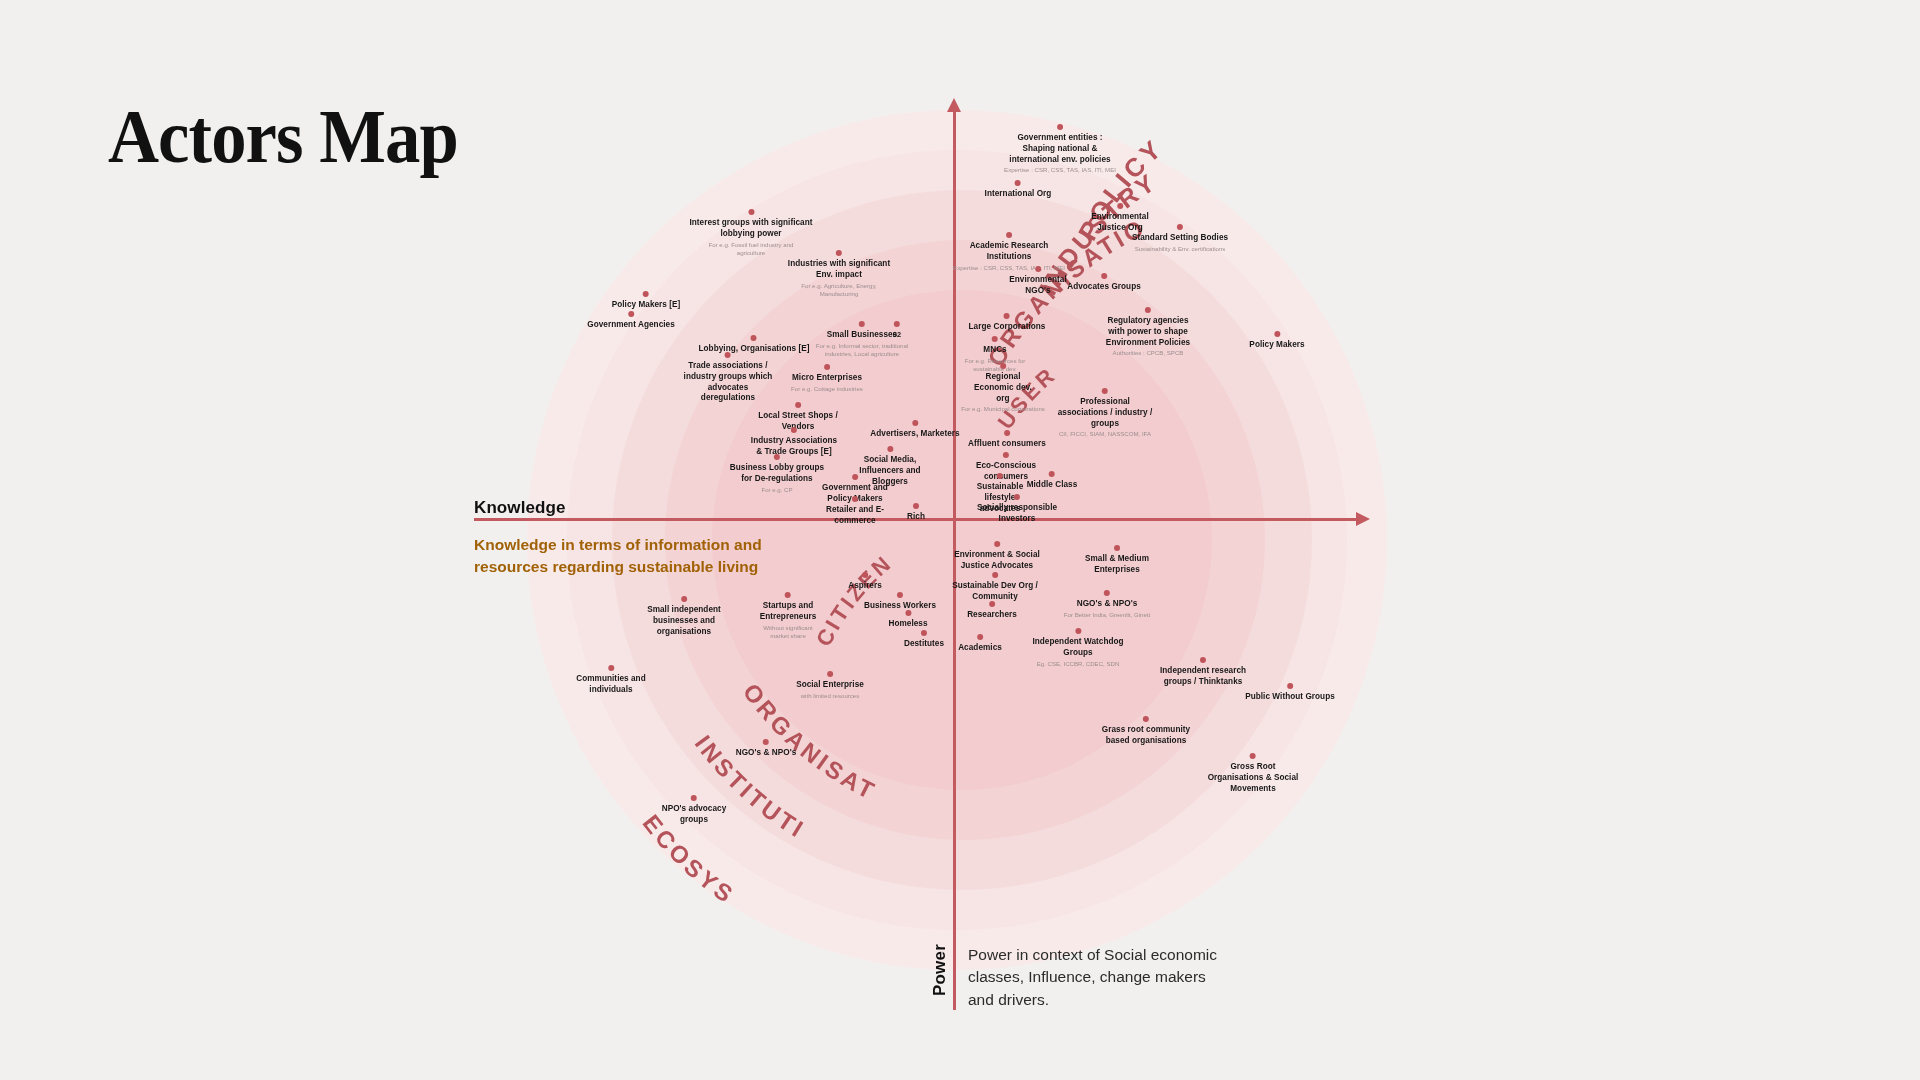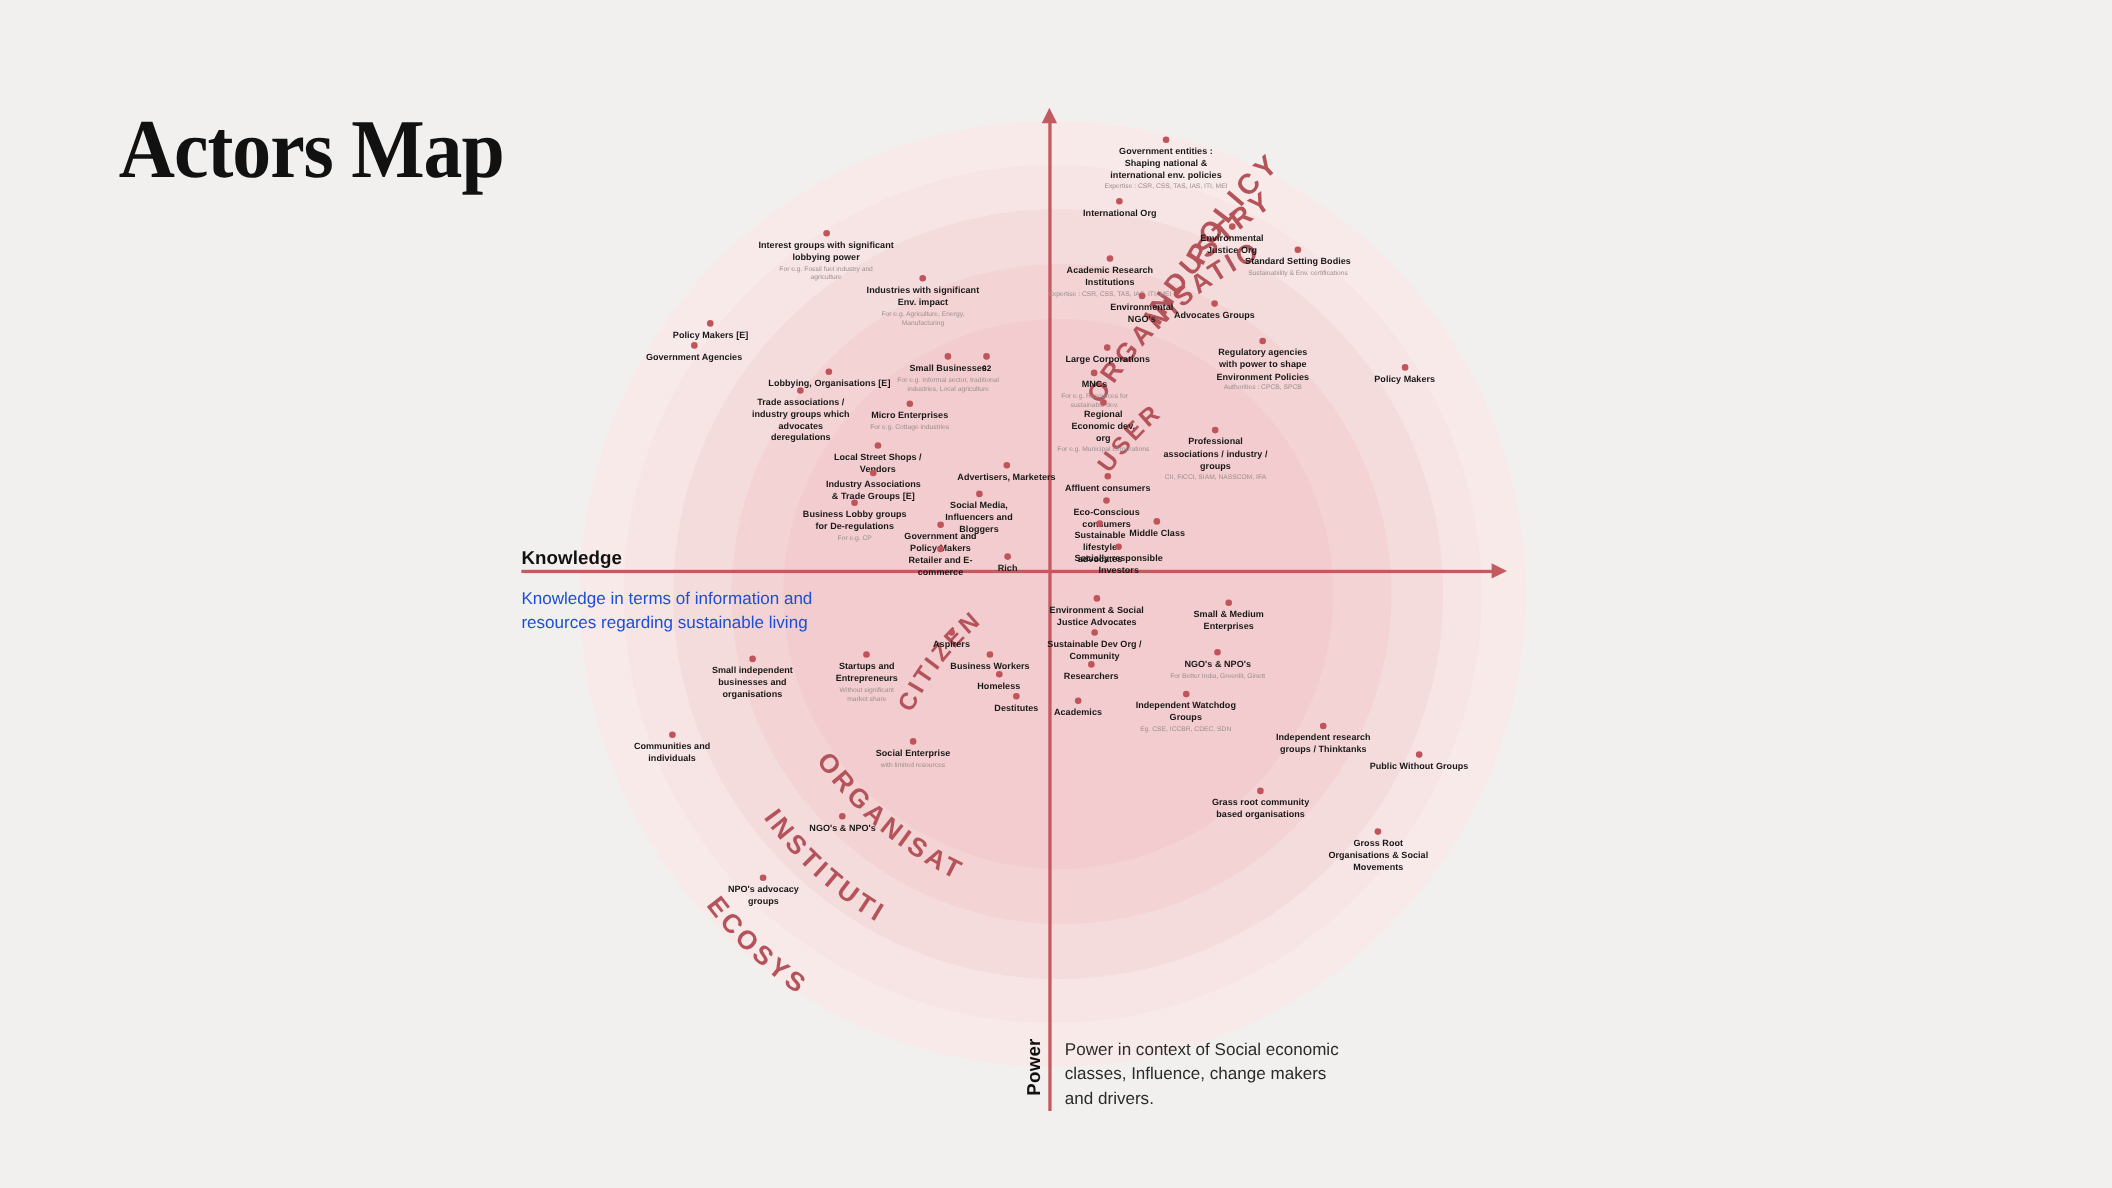--- a/index.html
+++ b/index.html
@@ -23,21 +23,21 @@
   
   .ring{position:absolute;border-radius:50%;}
 
   
   .axis-line{position:absolute;background:#c35a60;}
   .arrow{position:absolute;width:0;height:0;}
 
   
   #kn-wrap{position:absolute;left:474px;top:498px;}
   #kn-title{font-size:17px;font-weight:700;color:#111;letter-spacing:.1px;}
-  #kn-desc{font-size:15.5px;color:#1d4ed8;line-height:1.45;margin-top:16px;white-space:pre-line;}
+  #kn-desc{font-size:15.5px;color:#a16207;line-height:1.45;margin-top:16px;white-space:pre-line;font-weight:bold;}
   #pw-label{
     position:absolute;left:930px;top:944px;
     font-size:17px;font-weight:700;color:#111;
     writing-mode:vertical-rl;transform:rotate(180deg);
     letter-spacing:.2px;
   }
   #pw-desc{
     position:absolute;left:968px;top:944px;
     font-size:15.5px;color:#2b2b2b;line-height:1.45;white-space:pre-line;
   }

